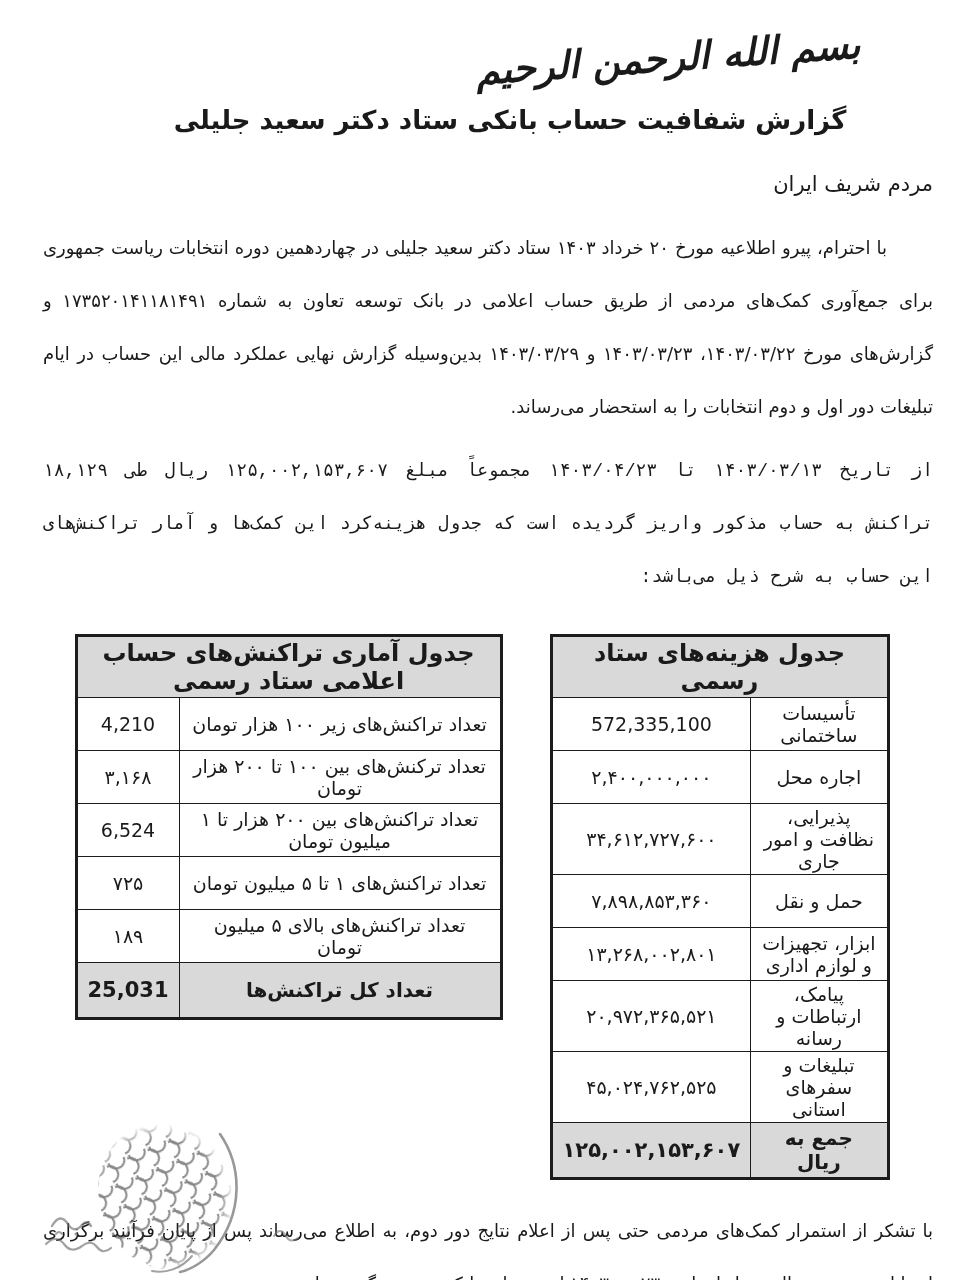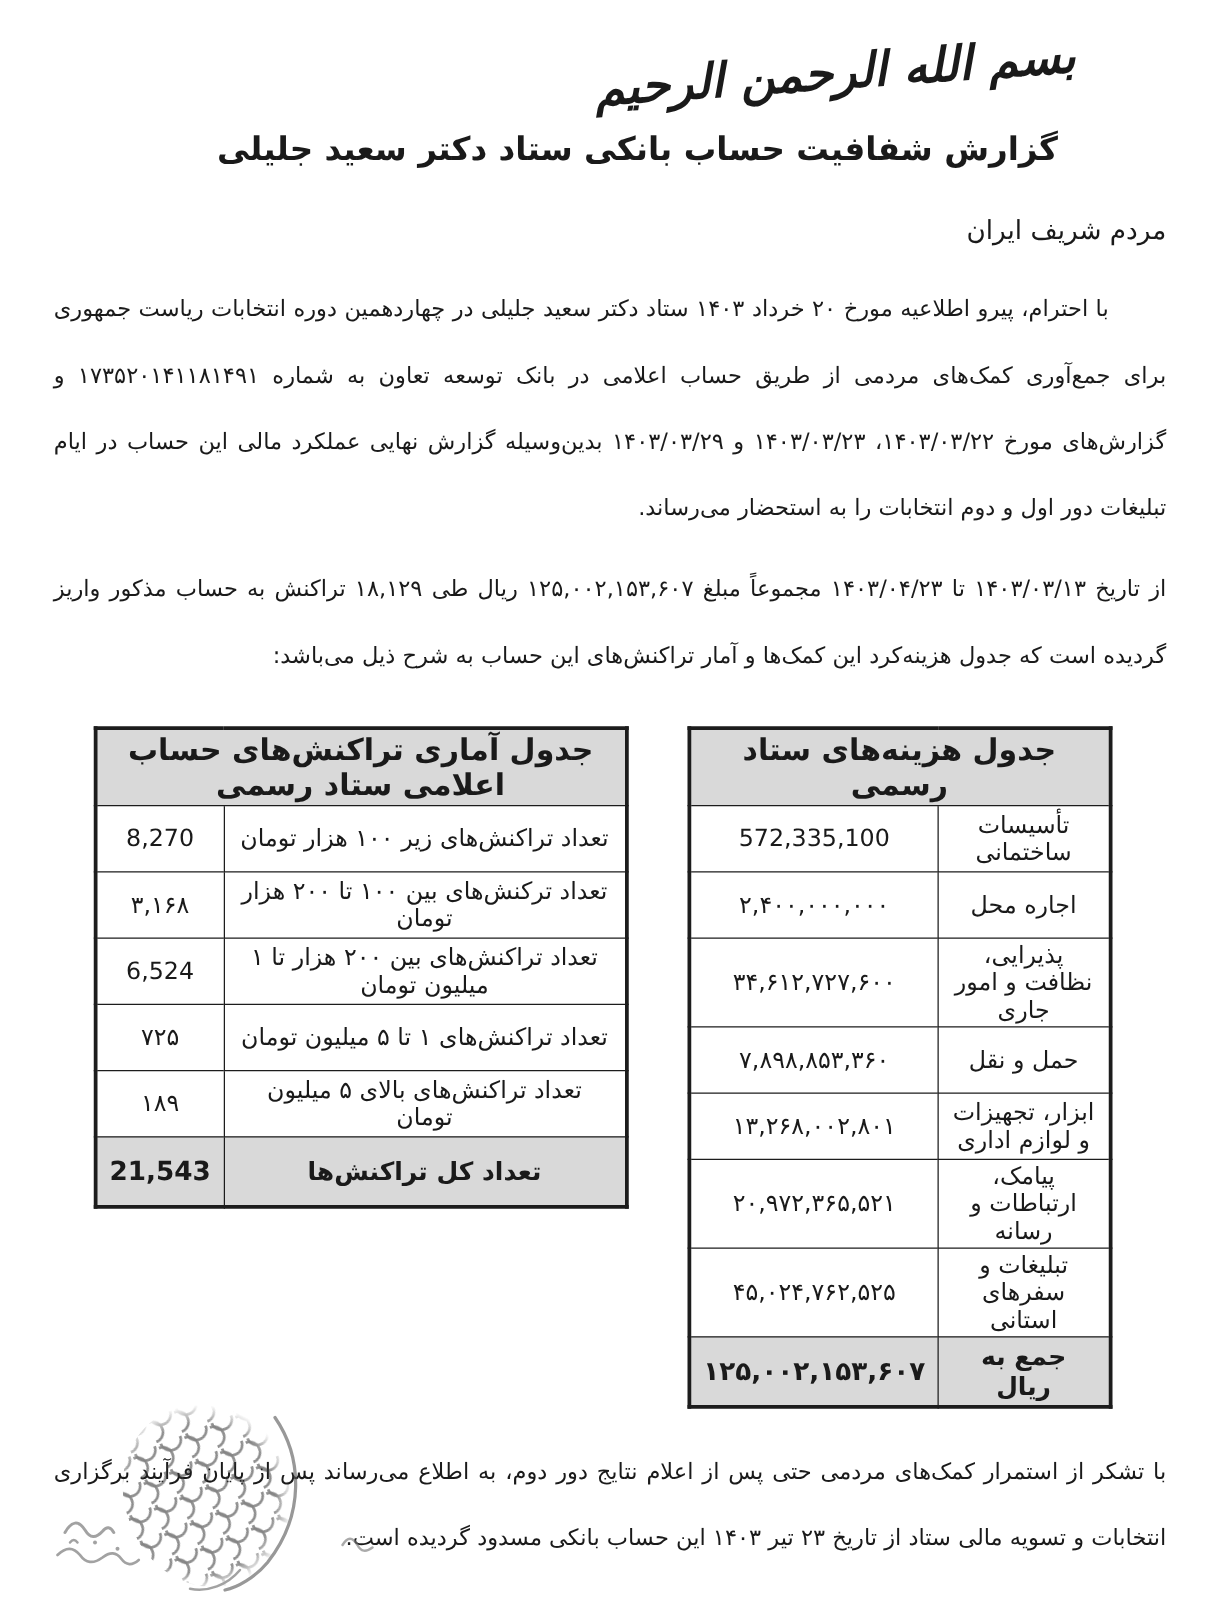--- a/index.html
+++ b/index.html
@@ -33,21 +33,21 @@
   
   .text-block{padding:0 31px 0 43px;}
   .line{font-size:21px;line-height:30px;}
   .addressee{margin-top:34px;}
   .greeting{margin-top:27px;}
   p.para{
     font-size:18px;line-height:53px;text-align:justify;
     text-justify:inter-word;
   }
   .para-intro{margin-top:22px;text-indent:46px;}
-  .para-summary{margin-top:12px;}
+  .para-summary{margin-top:12px;font-family:Liberation Mono, monospace;}
   .para-closing{margin-top:24px;line-height:46px;position:relative;z-index:1;}
   
   .tables-row{
     margin-top:30px;display:flex;flex-direction:row;
     justify-content:center;align-items:flex-start;gap:47px;
   }
   table.tbl{
     border-collapse:collapse;text-align:center;
     border:3px solid var(--table-border);
     background:var(--paper);
@@ -154,21 +154,21 @@
 
     <table class="tbl tbl-transactions">
       <thead>
         <tr>
           <th colspan="2">جدول آماری تراکنش‌های حساب اعلامی ستاد رسمی</th>
         </tr>
       </thead>
       <tbody>
         <tr>
           <td class="lbl">تعداد تراکنش‌های زیر ۱۰۰ هزار تومان</td>
-          <td class="val">8,270</td>
+          <td class="val">4,210</td>
         </tr>
         <tr>
           <td class="lbl">تعداد ترکنش‌های بین ۱۰۰ تا ۲۰۰ هزار تومان</td>
           <td class="val">۳,۱۶۸</td>
         </tr>
         <tr>
           <td class="lbl">تعداد تراکنش‌های بین ۲۰۰ هزار تا ۱ میلیون تومان</td>
           <td class="val">6,524</td>
         </tr>
         <tr>
@@ -176,21 +176,21 @@
           <td class="val">۷۲۵</td>
         </tr>
         <tr>
           <td class="lbl">تعداد تراکنش‌های بالای ۵ میلیون تومان</td>
           <td class="val">۱۸۹</td>
         </tr>
       </tbody>
       <tfoot>
         <tr>
           <td class="lbl">تعداد کل تراکنش‌ها</td>
-          <td class="val">21,543</td>
+          <td class="val">25,031</td>
         </tr>
       </tfoot>
     </table>
 
   </div>
 
   <div class="text-block">
     <p class="para para-closing">با تشکر از استمرار کمک‌های مردمی حتی پس از اعلام نتایج دور دوم، به اطلاع می‌رساند پس از پایان فرآیند برگزاری انتخابات و تسویه مالی ستاد از تاریخ ۲۳ تیر ۱۴۰۳ این حساب بانکی مسدود گردیده است.</p>
   </div>
 

